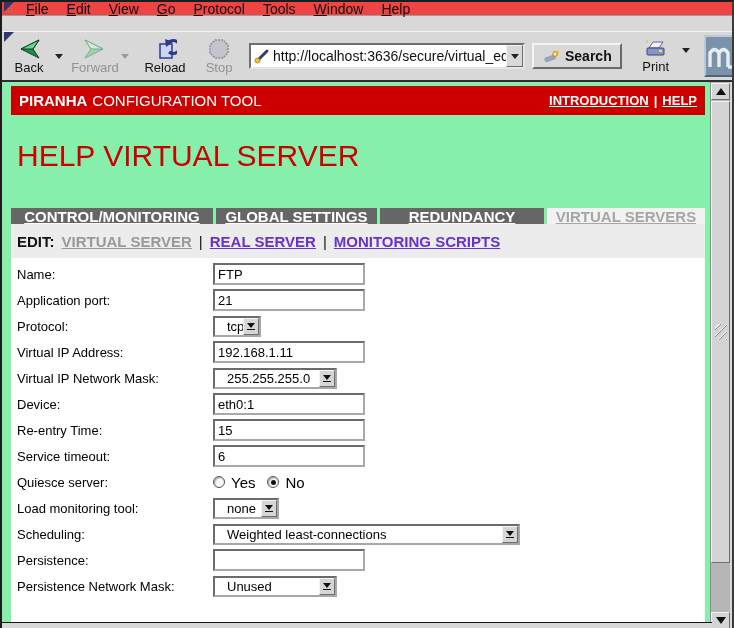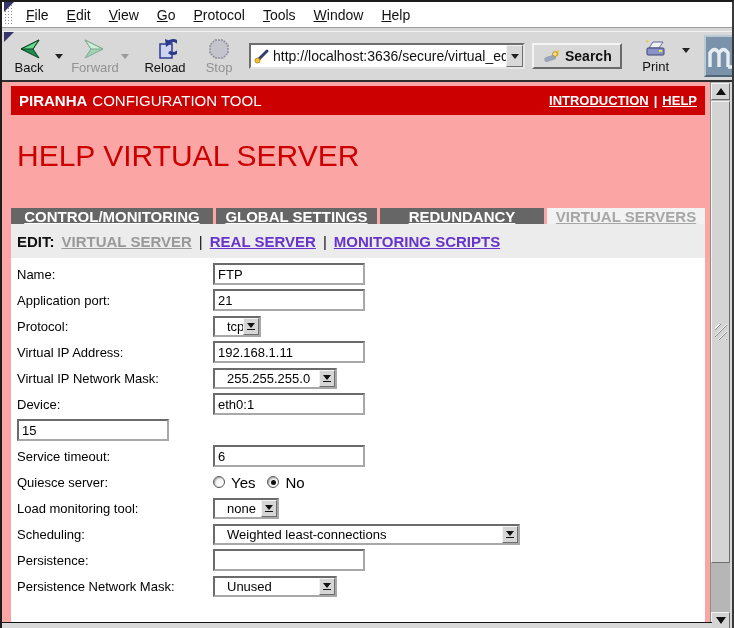--- a/index.html
+++ b/index.html
@@ -3,22 +3,22 @@
 <meta charset="utf-8">
 <style>
   * { margin:0; padding:0; box-sizing:border-box; }
   html,body { width:734px; height:628px; overflow:hidden; }
   body {
     font-family:"Liberation Sans","DejaVu Sans",sans-serif;
     background:#d8d8d8; position:relative;
     border-top:2px solid #1c1c1c; border-left:2px solid #1c1c1c; border-right:2px solid #3a3a3a;
   }
   
-  .menubar { position:absolute; top:0; left:0; right:0; height:26px;
-    background:#ffffff; border-bottom:1px solid #9c9c9c; display:flex; align-items:center; }
+  .menubar { position:absolute; top:0; left:0; right:0; height:14px;
+    background:#ef4444; border-bottom:1px solid #9c9c9c; display:flex; align-items:center; }
   .navbar { position:absolute; top:29px; left:0; right:0; height:49px;
     background:#d8d8d8; border-top:1px solid #f2f2f2; display:flex; align-items:center; }
   .grippy { width:10px; align-self:stretch; margin:2px 3px 2px 2px; position:relative;
     background:radial-gradient(#8f8f8f 28%, transparent 32%) 0 0/3px 3px repeat; }
   .grippy .coll { position:absolute; top:-2px; left:0; width:0; height:0;
     border-left:5px solid #35356b; border-top:5px solid #35356b; border-right:5px solid transparent; border-bottom:5px solid transparent; }
   .menu-item { display:inline-block; padding:5px 9px; font-size:14px; color:#111; cursor:default; }
   .menu-item::first-letter { text-decoration:underline; }
   .tbtn { display:flex; flex-direction:column; align-items:center; justify-content:center;
     font-size:13px; color:#111; padding:1px 4px; min-width:44px; }
@@ -32,21 +32,21 @@
   .urlarrow { width:17px; height:100%; background:#d8d8d8; border:1px solid; border-color:#f2f2f2 #6e6e6e #6e6e6e #f2f2f2;
     display:flex; align-items:center; justify-content:center; }
   .urlarrow i { width:0; height:0; border-left:4px solid transparent; border-right:4px solid transparent; border-top:5px solid #222; }
   .searchbtn { height:26px; margin-left:7px; padding:0 8px; background:#d8d8d8;
     border:2px solid; border-color:#f4f4f4 #6a6a6a #6a6a6a #f4f4f4;
     display:flex; align-items:center; font-size:14px; font-weight:bold; color:#111; gap:4px; }
   .mozlogo { width:42px; height:42px; margin-left:10px; background:#7a93aa;
     border:2px solid; border-color:#b9c9d6 #4e6478 #4e6478 #b9c9d6; display:flex; align-items:center; justify-content:center; }
   .chrome-bottom { position:absolute; top:78px; left:0; right:0; height:2px; background:#2e2e2e; }
   
-  .viewport { position:absolute; top:80px; left:0; width:710px; height:542px; background:#fca5a5; overflow:hidden; }
+  .viewport { position:absolute; top:80px; left:0; width:710px; height:542px; background:#86efac; overflow:hidden; }
   .content { position:absolute; left:9px; right:7px; top:0; bottom:0; }
   .banner { position:absolute; top:4px; left:0; right:0; height:29px; background:#cc0000;
     display:flex; align-items:center; padding:0 8px; color:#fff; }
   .banner .b1 { font-weight:bold; font-size:15px; }
   .banner .b2 { font-size:15px; margin-left:5px; }
   .banner .blinks { margin-left:auto; font-size:13px; font-weight:bold; display:flex; gap:5px; align-items:center; }
   .banner .blinks a { color:#fff; text-decoration:underline; }
   .heading { position:absolute; top:56px; left:6px; font-size:30px; line-height:36px; color:#cc0000; letter-spacing:0; }
   .tabs { position:absolute; top:114px; left:0; right:0; height:28px; display:flex; gap:3px; background:transparent; }
   .tab { background:#666666; color:#fff; font-size:15px; font-weight:bold; text-decoration:underline;
@@ -255,20 +255,21 @@
         </div>
       </div>
 
 
       <div class="row">
         <label class="flabel">Device:</label>
         <input class="ti" value="eth0:1" style="">
       </div>
 
       <div class="row">
+        <label class="flabel">Re-entry Time:</label>
         <input class="ti" value="15" style="">
       </div>
 
       <div class="row">
         <label class="flabel">Service timeout:</label>
         <input class="ti" value="6" style="">
       </div>
 
       <div class="row">
         <label class="flabel">Quiesce server:</label>

